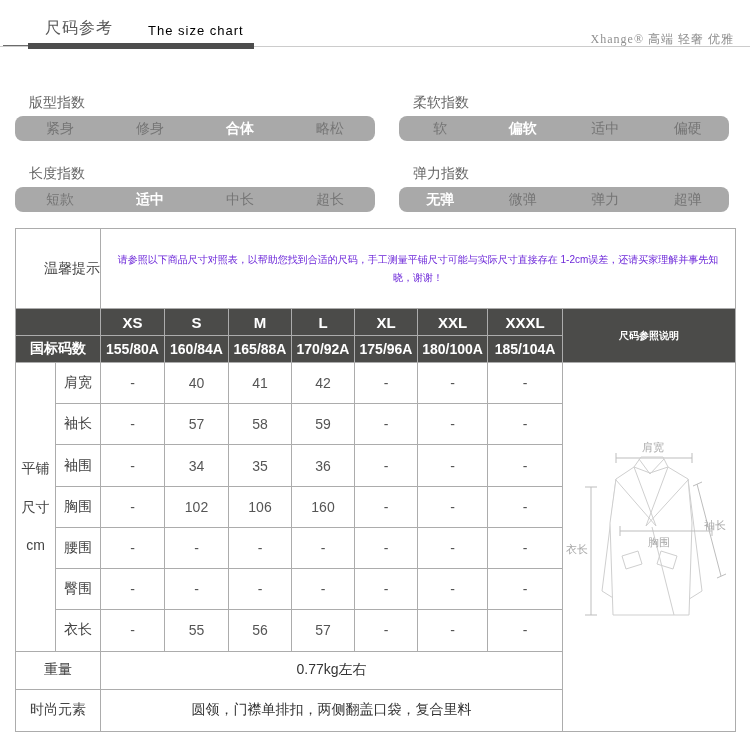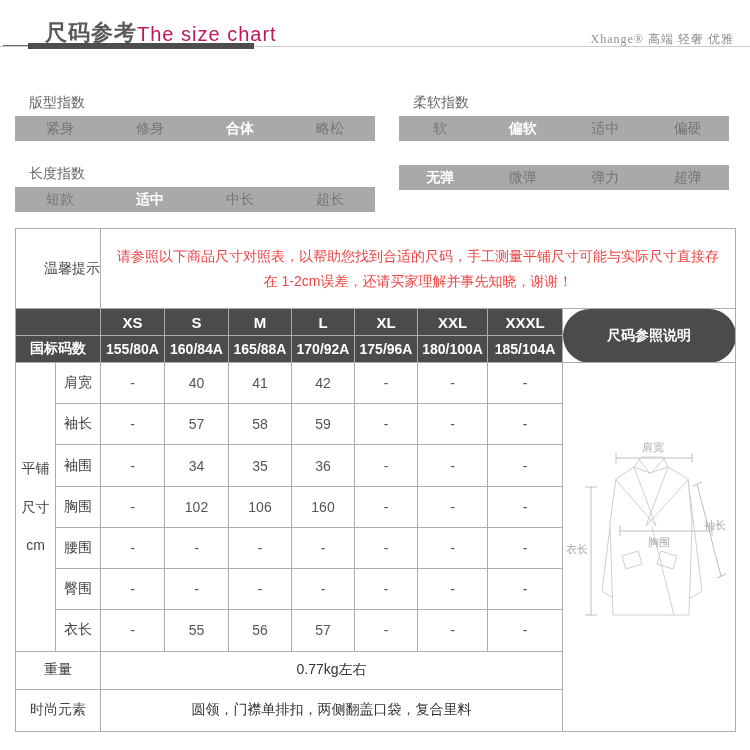--- a/index.html
+++ b/index.html
@@ -2,58 +2,58 @@
 <html><head>
 <meta charset="utf-8">
 <style>
   * { margin:0; padding:0; box-sizing:border-box; }
   html,body { background:#fff; }
   #page {
     position:relative; width:750px; height:750px; background:#ffffff;
     font-family:"Liberation Sans","DejaVu Sans",sans-serif; overflow:hidden;
   }
   
-  .page-title { position:absolute; top:18px; left:45px; font-size:22px; font-weight:bold; color:#595959; letter-spacing:1px; }
-  .page-subtitle { position:absolute; top:23px; left:137px; font-size:20px; color:#be185d; letter-spacing:1px; }
+  .page-title { position:absolute; top:18px; left:45px; font-size:16px; font-weight:normal; color:#595959; letter-spacing:1px; }
+  .page-subtitle { position:absolute; top:23px; left:148px; font-size:13px; color:#000000; letter-spacing:1px; }
   .brand { position:absolute; top:31px; right:16px; font-size:12px; color:#8f8f8f; font-family:"Liberation Serif","DejaVu Serif",serif; letter-spacing:1px; }
   .divider-thin { position:absolute; top:46px; left:0; width:750px; height:1px; background:#cccccc; }
   .divider-thick { position:absolute; top:43px; left:28px; width:226px; height:6px; background:#4d4d4d; }
   .divider-tail { position:absolute; top:45px; left:3px; width:25px; height:2px; background:#6b6b6b; }
 
   
   .indexes {
     position:absolute; top:94px; left:15px; width:720px;
     display:grid; grid-template-columns:360px 330px; column-gap:30px; row-gap:11px;gap:24px;
   }
   .index-title { font-size:14px; color:#666; padding-left:14px; margin-bottom:4px; }
-  .index-bar { height:25px; background:#a9a9a9; display:flex; }
+  .index-bar { height:25px; background:#a9a9a9; display:flex;border-radius:8px; }
   .index-option { flex:1; text-align:center; line-height:25px; font-size:14px; color:#757575; }
   .index-option.sel { color:#ffffff; font-weight:bold; }
 
   
   table.size-table {
     position:absolute; top:228px; left:15px; width:720px;
     border-collapse:collapse; table-layout:fixed;
     font-size:14px; color:#444;
   }
   .size-table td { border:1px solid #acacac; text-align:center; vertical-align:middle; padding:0; }
   .size-table td.dark { background:#4b4b49; color:#ffffff; font-weight:bold; }
   tr.r-tip { height:80px; }
   tr.r-h { height:27px; }
   tr.r-m { height:41px; }
   tr.r-w { height:38px; }
   tr.r-f { height:42px; }
   td.tip-label { font-size:14px; color:#444;text-align:right; }
-  td.tip-text { font-size:14px; color:#ef4444; line-height:1.75; padding:12px 12px; }
+  td.tip-text { font-size:10px; color:#6d28d9; line-height:1.75; padding:12px 12px; }
   td.size-head { font-size:15px; }
   td.gb-code { font-size:14px; letter-spacing:0; }
   td.flat-cell { font-size:14px; color:#444; }
   .flat-cell div { line-height:2.75; }
   td.val { color:#555; }
-  td.ref-head { font-size:14px;border-radius:27px; }
+  td.ref-head { font-size:10px; }
   td.diagram-cell { vertical-align:top; padding:0; }
   td.span-val { color:#333; }
 
   svg text { font-family:"Liberation Sans","DejaVu Sans",sans-serif; font-size:11px; fill:#a9a9a9; }
   svg .coat { stroke:#cfcfcf; fill:#ffffff; stroke-width:1; }
   svg .coatline { stroke:#cfcfcf; fill:none; stroke-width:1; }
   svg .meas { stroke:#bdbdbd; stroke-width:1; }
 </style>
 </head>
 <body>
@@ -93,20 +93,21 @@
       <div class="index-title">长度指数</div>
       <div class="index-bar">
         <span class="index-option">短款</span>
         <span class="index-option sel">适中</span>
         <span class="index-option">中长</span>
         <span class="index-option">超长</span>
       </div>
     </div>
 
     <div>
+      <div class="index-title">弹力指数</div>
       <div class="index-bar">
         <span class="index-option sel">无弹</span>
         <span class="index-option">微弹</span>
         <span class="index-option">弹力</span>
         <span class="index-option">超弹</span>
       </div>
     </div>
   </div>
 
   <table class="size-table">

